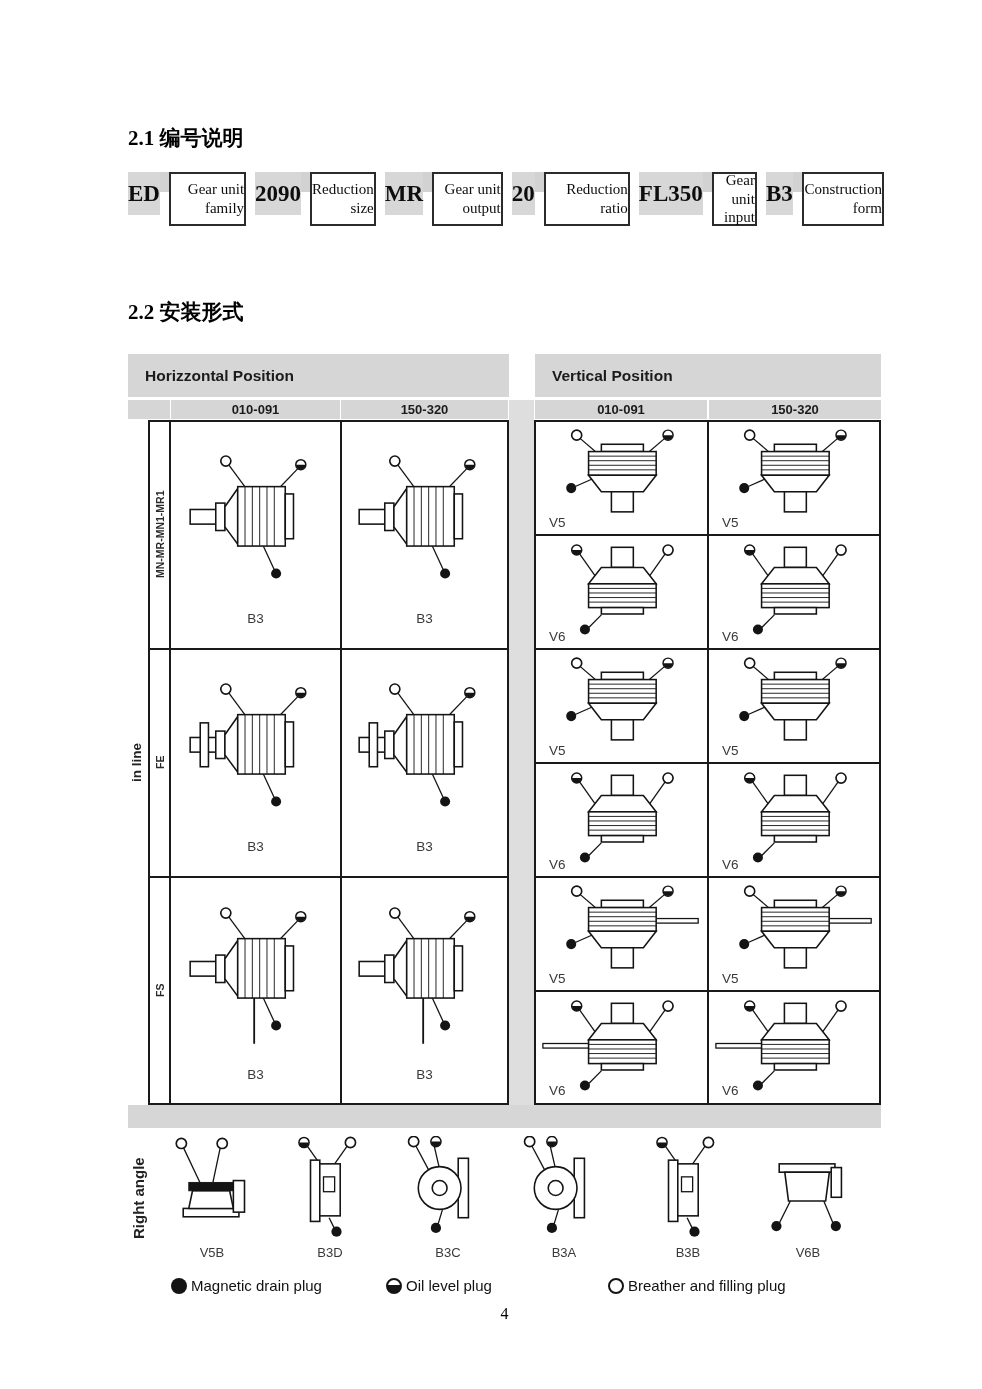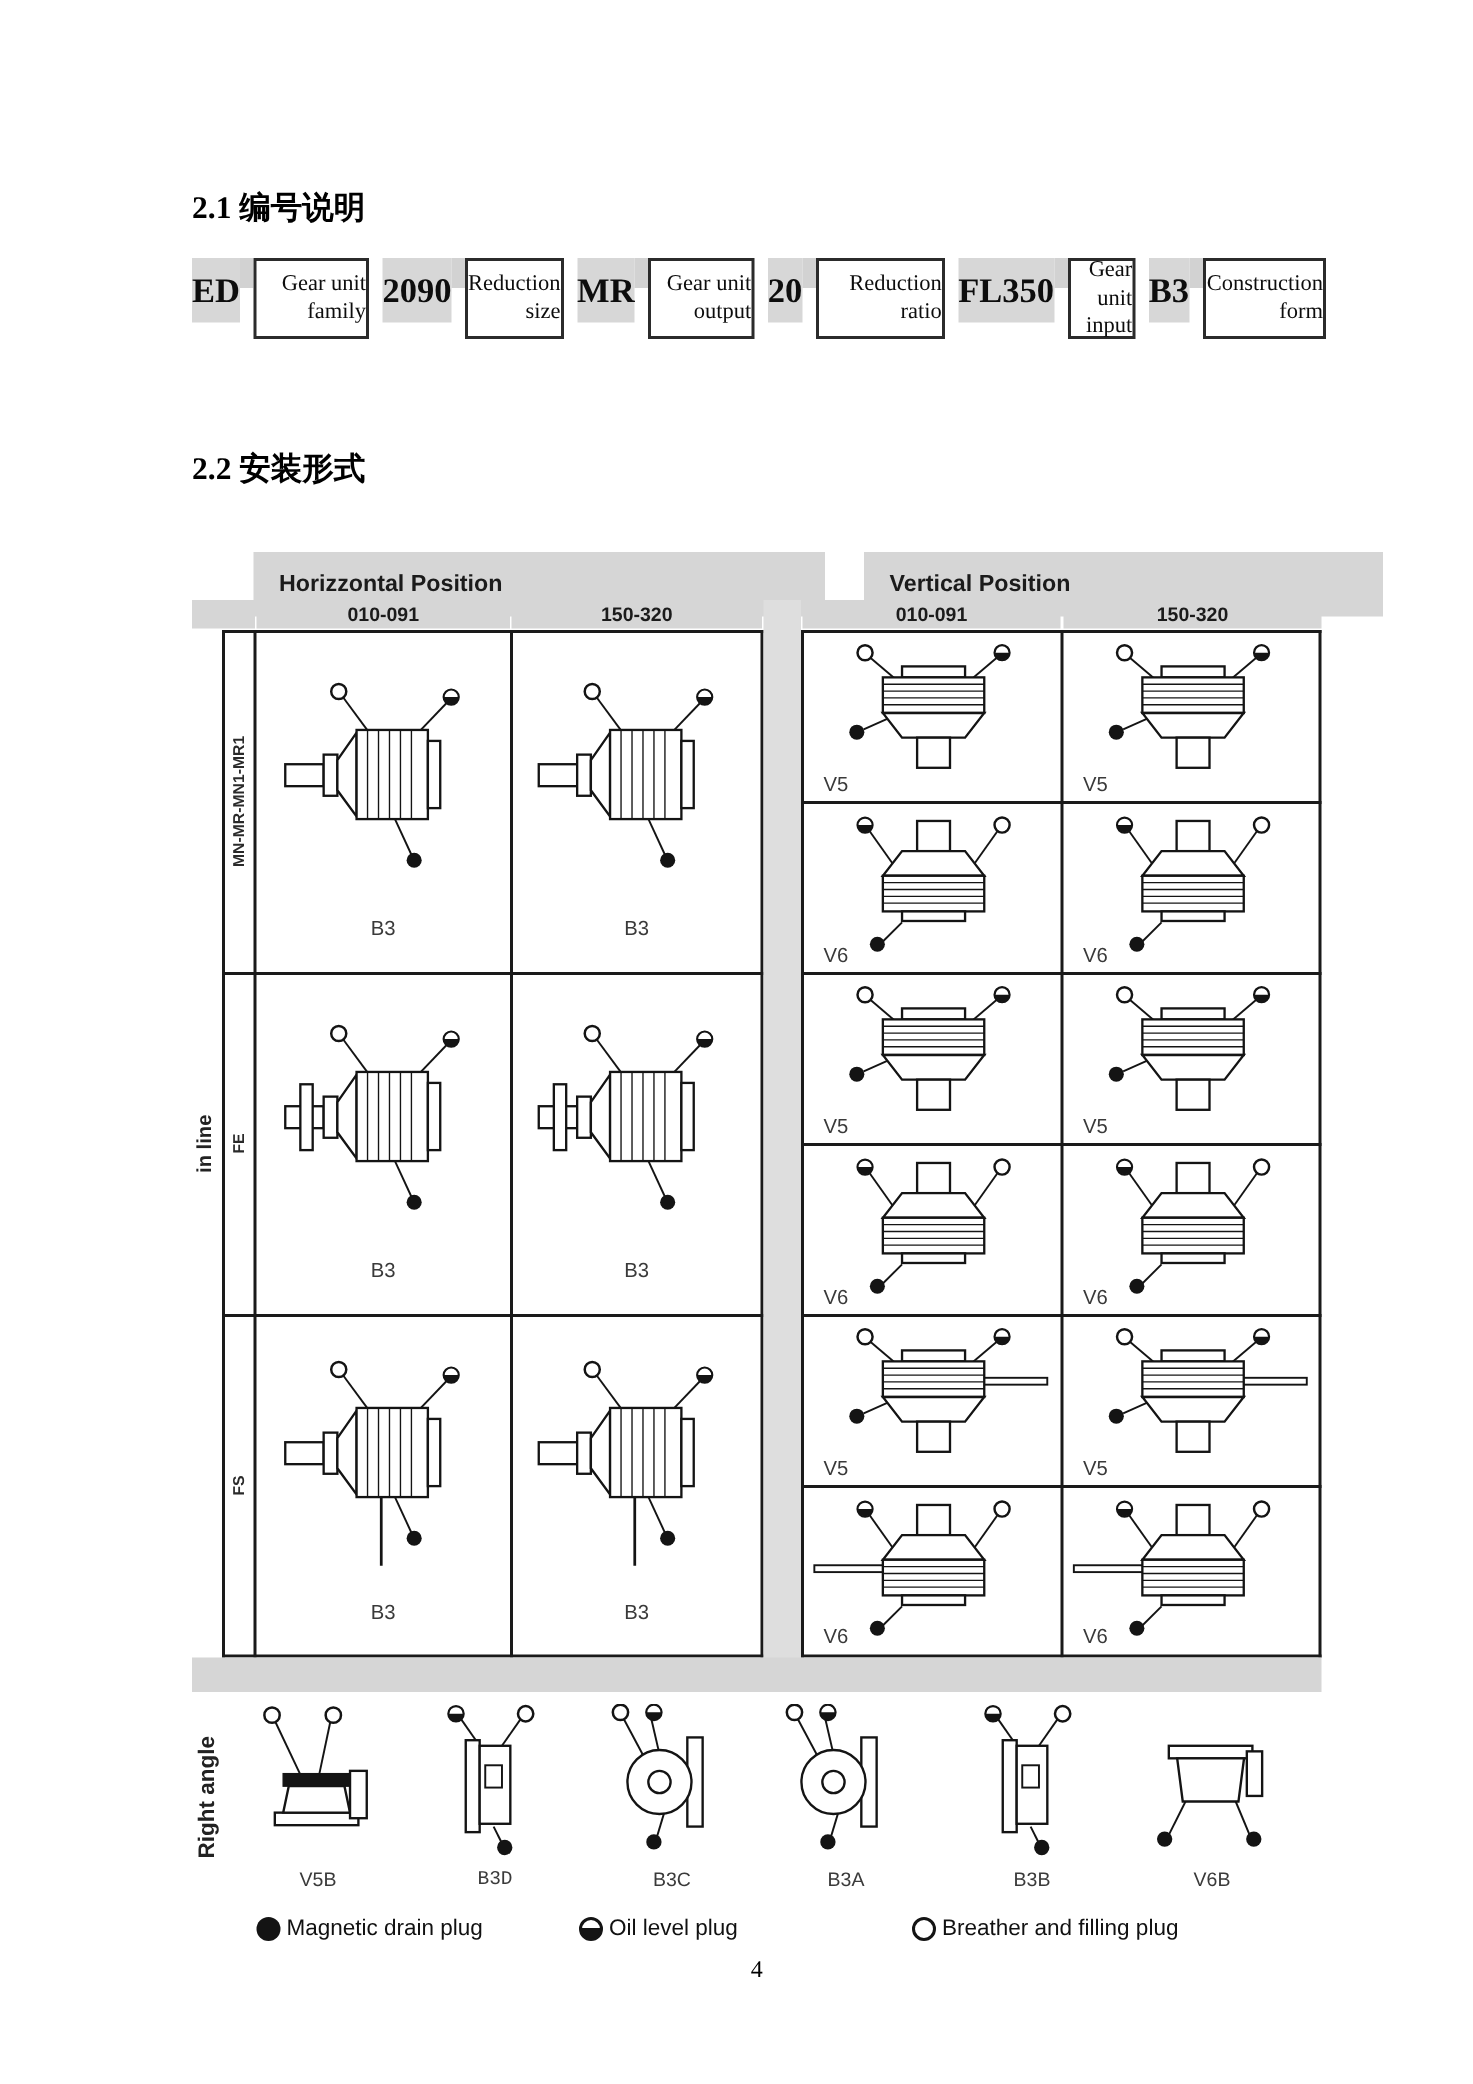--- a/index.html
+++ b/index.html
@@ -18,21 +18,21 @@
               font-family:"Liberation Serif", serif; font-weight:bold; font-size:23px; color:#0d0d0d; }
   .code-conn { height:20px; display:flex; justify-content:center; }
   .code-conn span { display:block; width:9px; height:20px; background:#d2d2d2; }
   .code-desc { height:50px; border:2px solid #2b2b2b; background:#fff; display:flex;
                align-items:center; justify-content:center; text-align:right;
                font-family:"Liberation Serif", serif; font-size:15px; line-height:1.25; color:#0d0d0d; }
 
   
   .figure { position:absolute; left:125px; top:352px; width:759px; height:776px; }
   .band { position:absolute; background:#d6d6d6; font-weight:bold; font-size:15.5px;
-          color:#1b1b1b; line-height:43px; padding-left:17px; box-sizing:border-box; height:43px; top:16px;margin-left:41px; }
+          color:#1b1b1b; line-height:43px; padding-left:17px; box-sizing:border-box; height:43px; top:2px; }
   .sub  { position:absolute; background:#d6d6d6; font-weight:bold; font-size:13px; color:#1b1b1b;
           height:19px; line-height:19px; text-align:center; top:48px; }
   .vl { position:absolute; width:2px; background:#1a1a1a; top:68px; height:685px; }
   .hl { position:absolute; height:2px; background:#1a1a1a; }
   .gapstrip { position:absolute; left:384px; top:48px; width:25px; height:728px; background:#dedede; }
   .bottomband { position:absolute; left:3px; top:753px; width:753px; height:23px; background:#d6d6d6; }
 
   .rot { writing-mode:vertical-rl; transform:rotate(180deg); display:flex;
          align-items:center; justify-content:center; }
   .inline-label { position:absolute; left:0; top:68px; width:22px; height:684px;
@@ -399,21 +399,21 @@
   </div>
 
   <div class="rangle">
     <div class="ra-side rot">Right angle</div>
     <div class="ra-item" style="left:32px;">
       <svg width="104" height="104" viewBox="0 0 110 112">
           <use href="#g-ra-a"></use>
         </svg>
       <div class="ra-label">V5B</div>
     </div>
-    <div class="ra-item" style="left:150px;font-family:Liberation Mono, monospace;">
+    <div class="ra-item" style="left:150px;">
       <svg width="104" height="104" viewBox="0 0 110 112">
           <use href="#g-ra-b"></use>
         </svg>
       <div class="ra-label">B3D</div>
     </div>
     <div class="ra-item" style="left:268px;">
       <svg width="104" height="104" viewBox="0 0 110 112">
           <use href="#g-ra-c"></use>
         </svg>
       <div class="ra-label">B3C</div>

